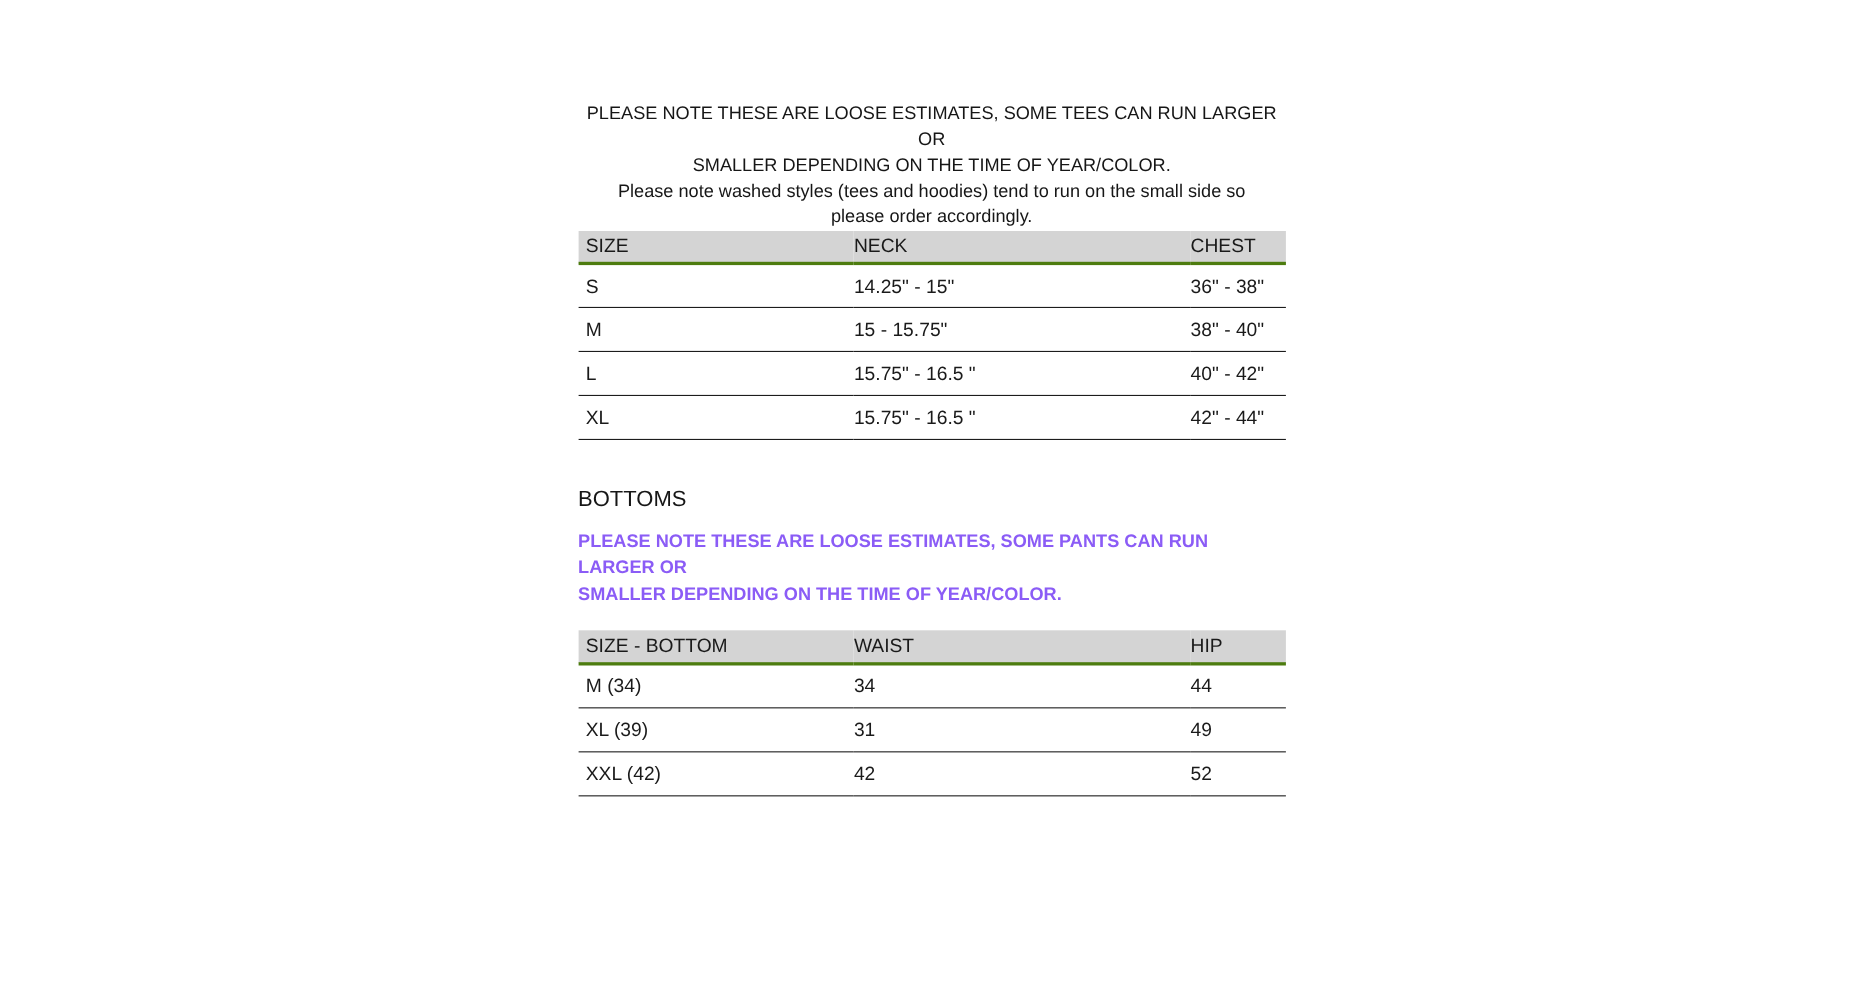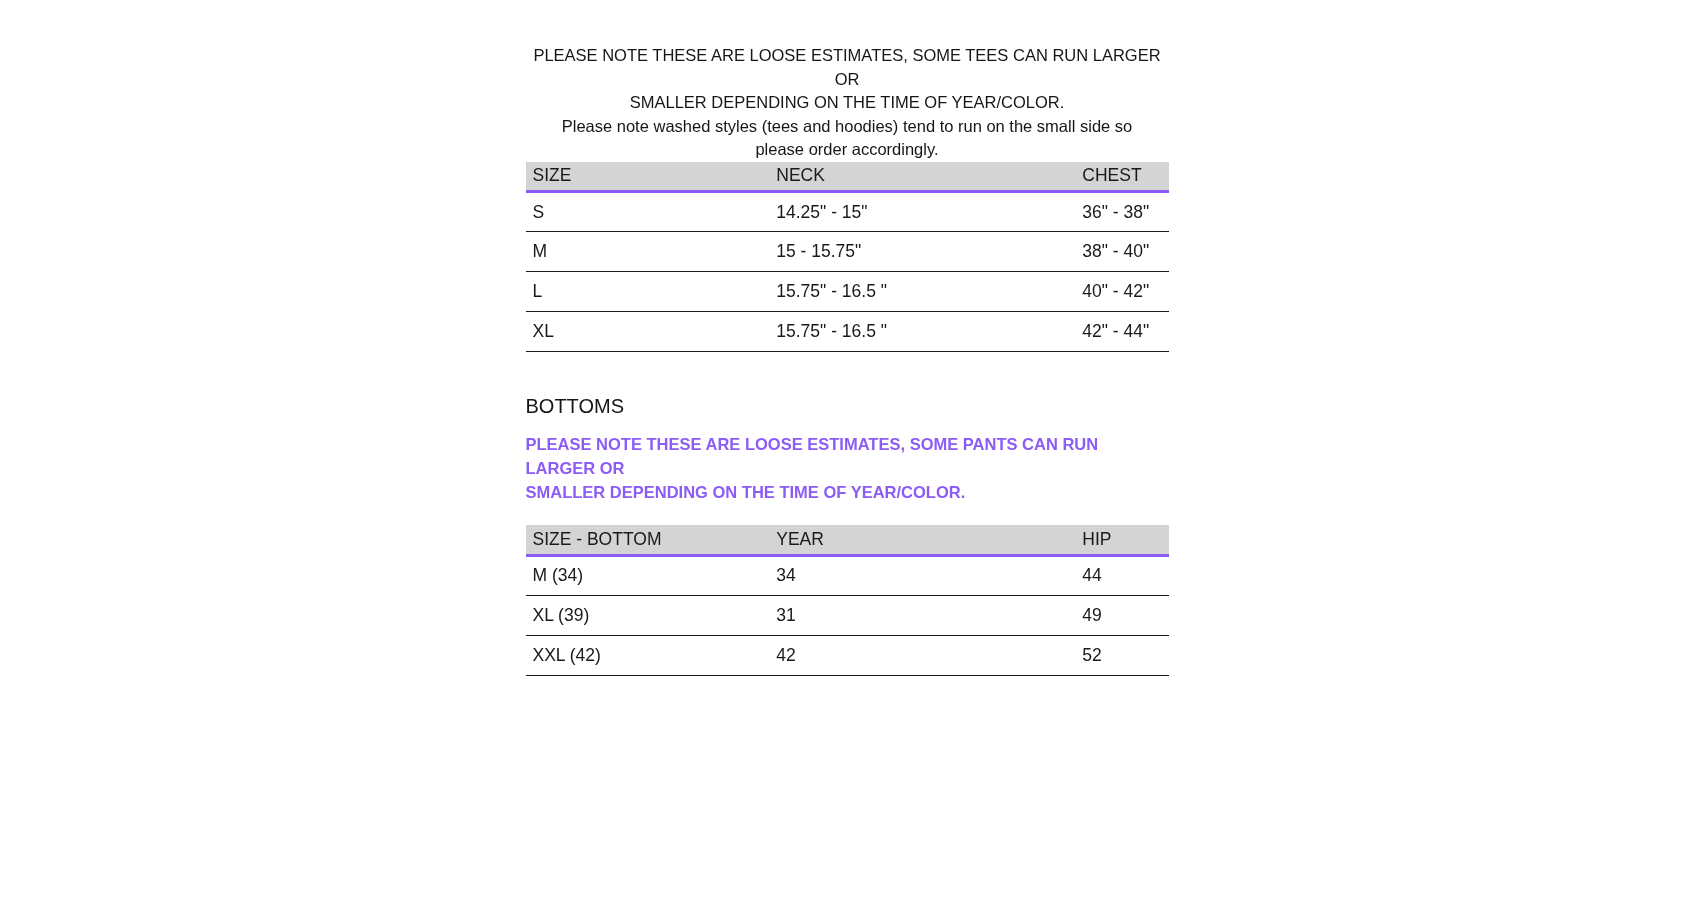--- a/index.html
+++ b/index.html
@@ -7,21 +7,21 @@
     width: 1694px;
     height: 904px;
     background: #ffffff;
     font-family: "Liberation Sans", sans-serif;
     color: #1a1a1a;
     overflow: hidden;
   }
   .page {
     width: 643px;
     margin: 0 auto;
-    padding-top: 44px;
+    padding-top: 92px;
   }
   .intro-note {
     text-align: center;
     font-size: 16.5px;
     line-height: 23.5px;
     white-space: pre-line;
     color: #161616;
   }
   .section-title {
     font-size: 20px;
@@ -49,21 +49,21 @@
     font-size: 17.5px;
   }
   table.size-table col.c1 { width: 39%; }
   table.size-table col.c2 { width: 47.6%; }
   table.size-table col.c3 { width: 13.4%; }
   table.size-table th {
     background: #d4d4d4;
     font-weight: normal;
     text-align: left;
     height: 30px;
-    border-bottom: 3px solid #8b5cf6;
+    border-bottom: 3px solid #4d7c0f;
     white-space: nowrap;
     vertical-align: middle;
   }
   table.size-table td {
     height: 40px;
     border-bottom: 1.5px solid #1c1c1c;
     white-space: nowrap;
     vertical-align: middle;
   }
   table.size-table th:first-child,
@@ -124,21 +124,21 @@
 
   <table class="size-table">
     <colgroup>
         <col class="c1">
         <col class="c2">
         <col class="c3">
       </colgroup>
     <thead>
       <tr>
         <th>SIZE - BOTTOM</th>
-        <th>YEAR</th>
+        <th>WAIST</th>
         <th>HIP</th>
       </tr>
     </thead>
     <tbody>
       <tr>
         <td>M (34)</td>
         <td>34</td>
         <td>44</td>
       </tr>
       <tr>

